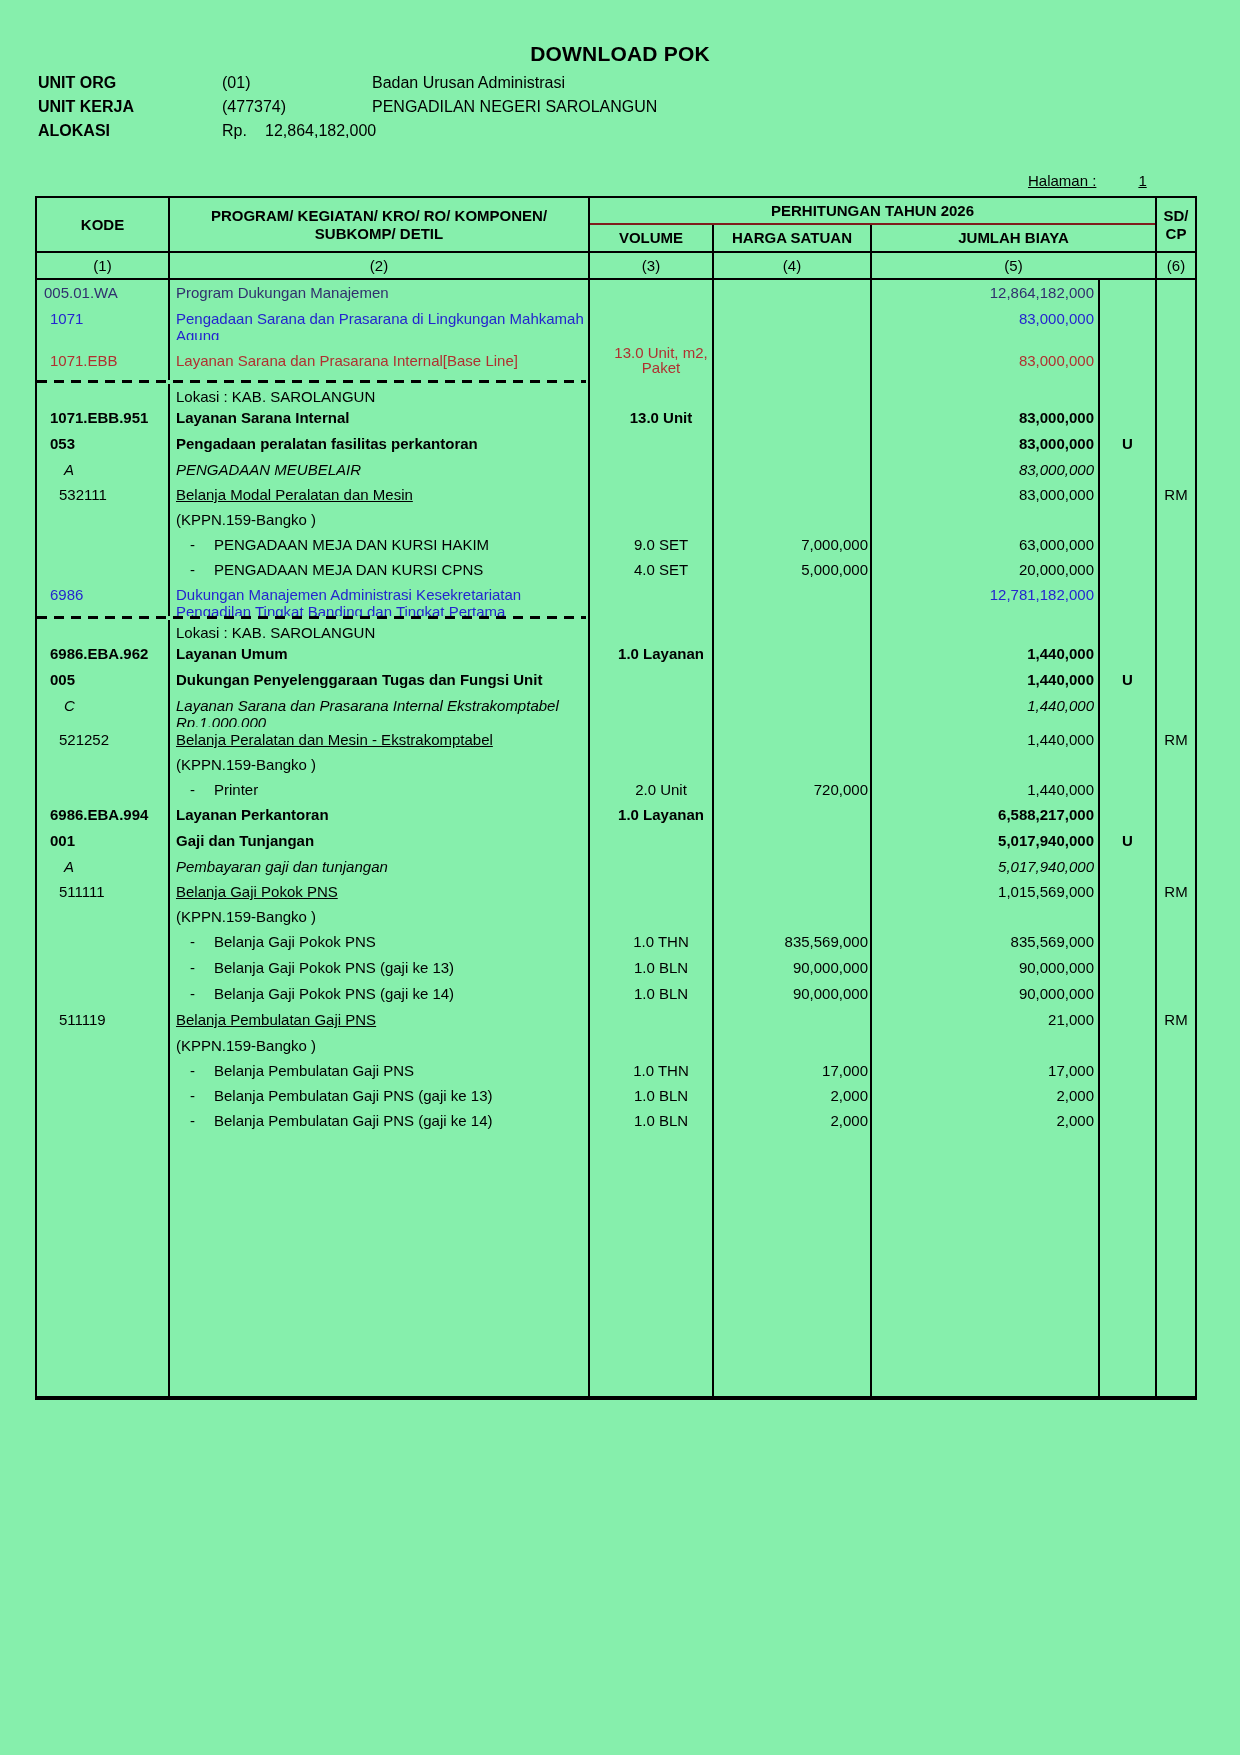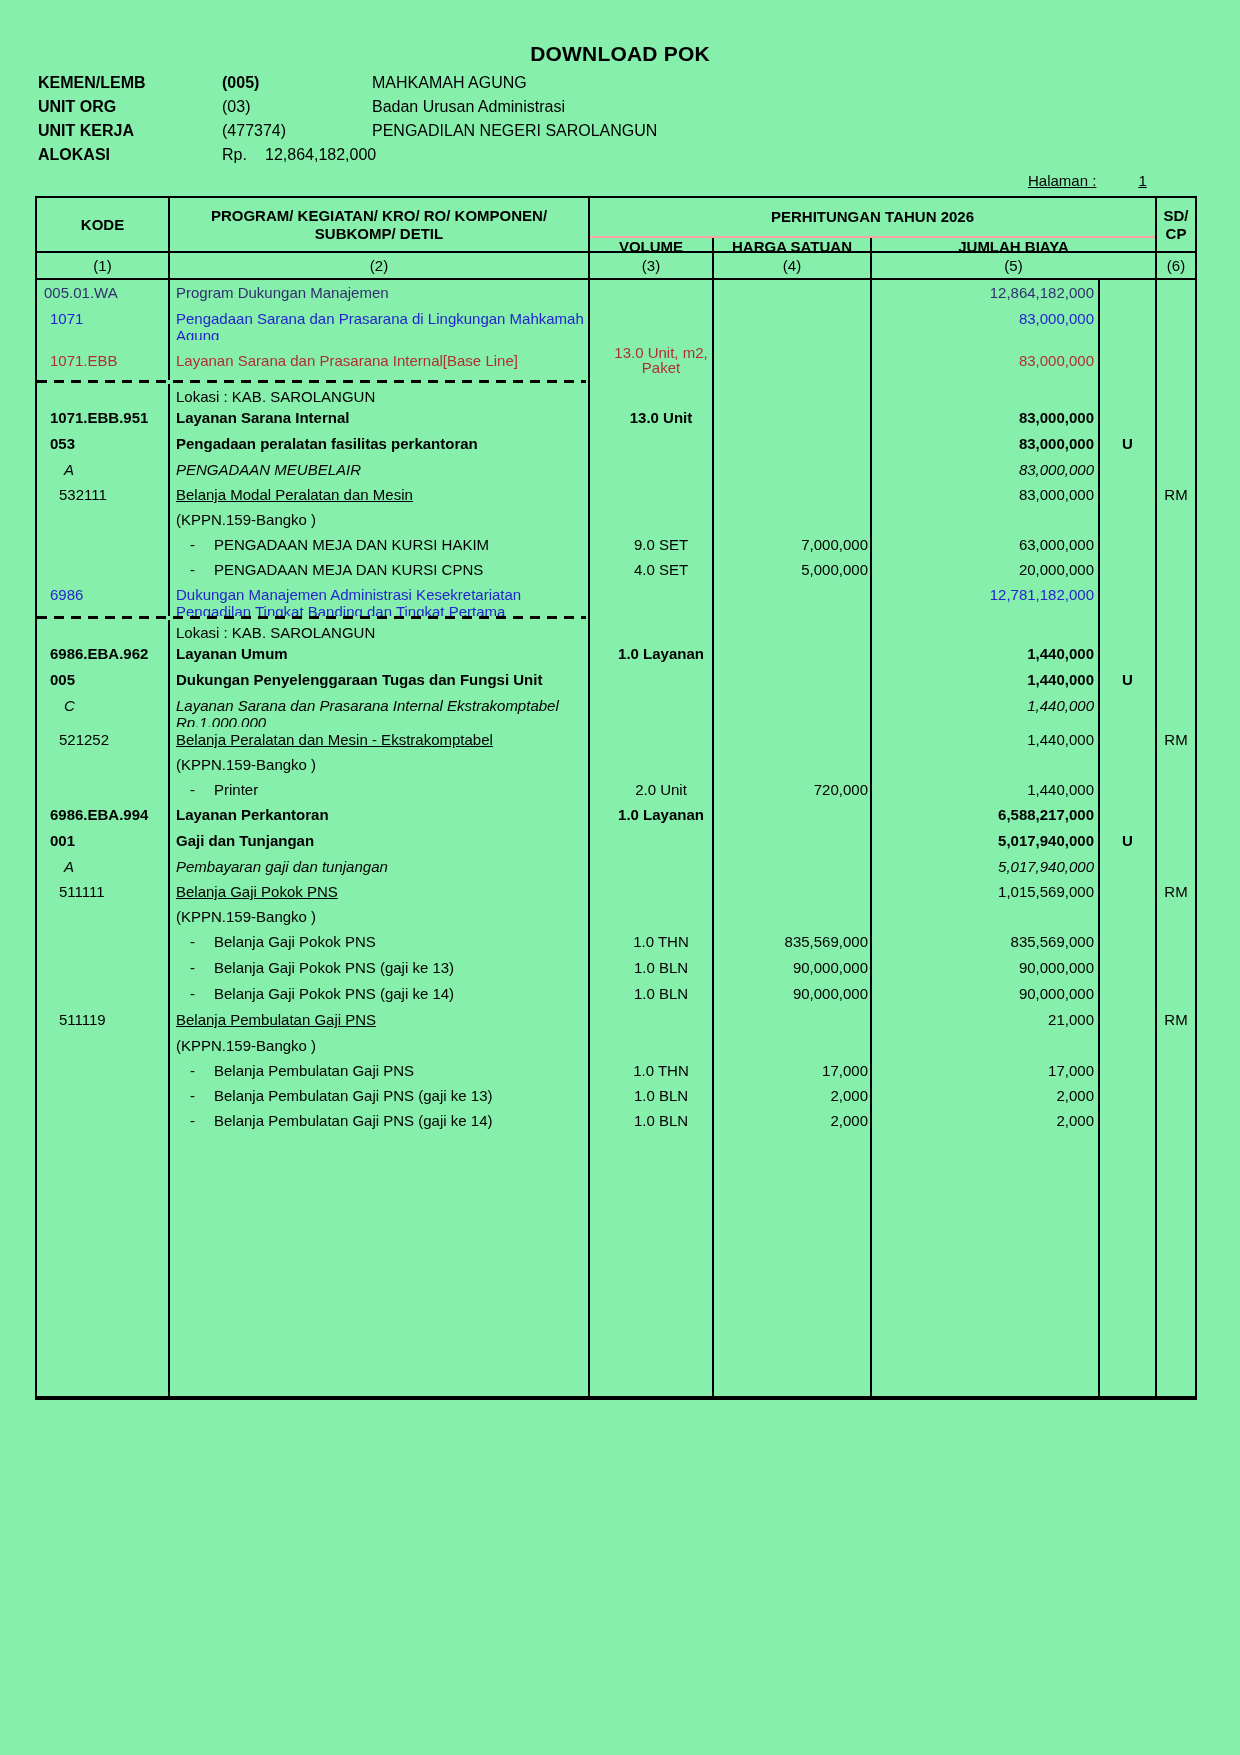--- a/index.html
+++ b/index.html
@@ -29,21 +29,21 @@
     position: absolute; left: 35px; top: 196px; width: 1162px; height: 1204px;
     border: 2px solid #000; border-bottom-width: 4px;
     display: flex; flex-direction: column; font-size: 15px;
   }
   .thead { display: flex; height: 55px; border-bottom: 2px solid #000; flex: none; }
   .th { font-weight: bold; display: flex; align-items: center; justify-content: center;
         text-align: center; white-space: pre-line; line-height: 18px; }
   .kode-h { width: 133px; border-right: 2px solid #000; }
   .desc-h { width: 420px; border-right: 2px solid #000; }
   .mid { width: 567px; border-right: 2px solid #000; display: flex; flex-direction: column; }
-  .perh { height: 40px; border-bottom: 2px solid #fca5a5; flex: none; text-align: right; }
+  .perh { height: 27px; border-bottom: 2px solid #7f1d1d; flex: none; text-align: right; }
   .mid-sub { flex: 1; display: flex; }
   .vol-h { width: 124px; border-right: 2px solid #000; }
   .harga-h { width: 158px; border-right: 2px solid #000; }
   .jumlah-h { flex: 1; }
   .sdcp-h { flex: 1; }
   .numrow { display: flex; height: 27px; border-bottom: 2px solid #000; flex: none; font-size: 15px; }
   .numcell { display: flex; align-items: center; justify-content: center; border-right: 2px solid #000; }
   .n1 { width: 133px; } .n2 { width: 420px; } .n3 { width: 124px; }
   .n4 { width: 158px; } .n5 { width: 285px; } .n6 { flex: 1; border-right: none; }
   .tbody { flex: 1; display: flex; flex-direction: column; overflow: hidden; }
@@ -86,27 +86,22 @@
 </style>
 </head>
 <body>
 
 <div class="page" style="--c-program: #30306E; --c-kegiatan: #2424CF; --c-kro: #B03030;">
 
   <div class="doc-title">DOWNLOAD POK</div>
 
   <div class="meta" id="meta">
       <div class="meta-row">
-        <span class="meta-label">KEMEN/LEMB</span>
-        <span class="meta-code bold">(005)</span>
-        <span class="meta-name">MAHKAMAH AGUNG</span>
-      </div>
-      <div class="meta-row">
         <span class="meta-label">UNIT ORG</span>
-        <span class="meta-code">(03)</span>
+        <span class="meta-code">(01)</span>
         <span class="meta-name">Badan Urusan Administrasi</span>
       </div>
       <div class="meta-row">
         <span class="meta-label">UNIT KERJA</span>
         <span class="meta-code">(477374)</span>
         <span class="meta-name">PENGADILAN NEGERI SAROLANGUN</span>
       </div>
       <div class="meta-row alokasi">
         <span class="meta-label">ALOKASI</span>
         <span class="meta-code">Rp.</span>

